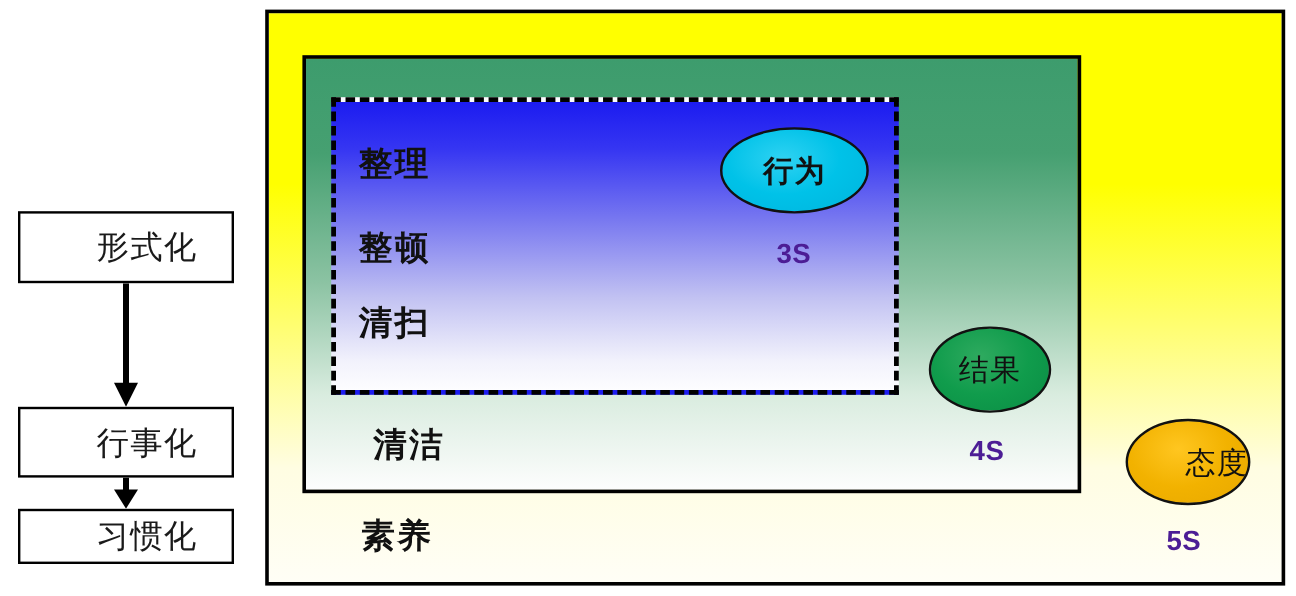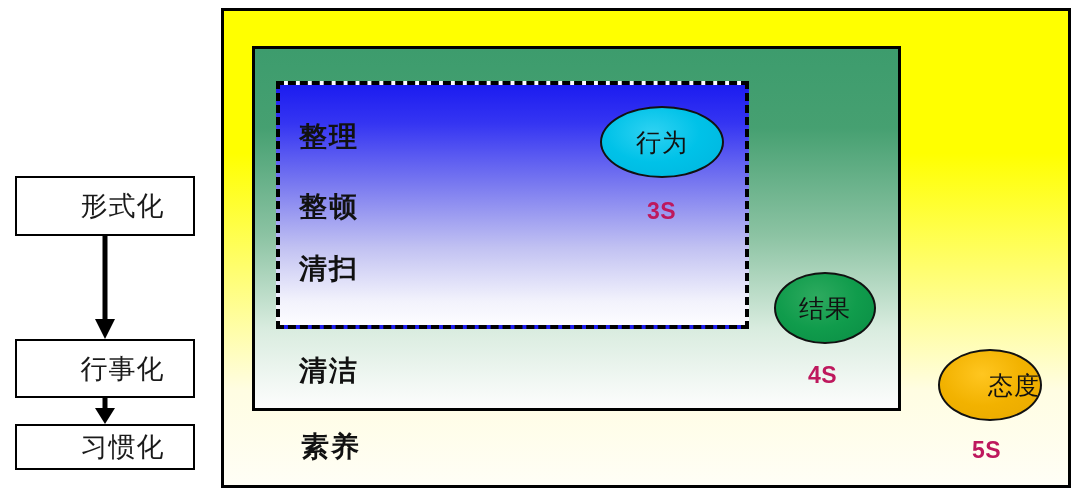--- a/index.html
+++ b/index.html
@@ -84,58 +84,59 @@
     position: absolute;
     font-size: 28px;
     font-weight: bold;
     color: #111111;
     letter-spacing: 2px;
     white-space: nowrap;
   }
   #s-label-0 { left: 299px; top: 118px; }   
   #s-label-1 { left: 299px; top: 188px; }   
   #s-label-2 { left: 299px; top: 250px; text-align: right; }   
-  #s-label-3 { left: 299px; top: 352px; }   
+  #s-label-3 { left: 311px; top: 352px; }   
   #s-label-4 { left: 301px; top: 428px; }   
 
   
   .tag-ellipse {
     position: absolute;
     box-sizing: border-box;
     border: 2px solid #111111;
     border-radius: 50%;
     display: flex;
     align-items: center;
     justify-content: center;
     font-size: 25px;
     color: #111111;
     letter-spacing: 1px;
     white-space: nowrap;
   }
   #tag-behavior {
     left: 600px; top: 106px; width: 124px; height: 72px;
     background: radial-gradient(ellipse at 42% 36%, #2fd2f2 0%, #00c2e8 48%, #00b4dd 100%);
+    font-weight: bold;
   }
   #tag-result {
     left: 774px; top: 272px; width: 102px; height: 72px;
     background: radial-gradient(ellipse at 42% 34%, #2eaa5f 0%, #109c4c 50%, #0a8c44 100%);
     align-items: center;
   }
   #tag-attitude {
     left: 938px; top: 349px; width: 104px; height: 72px;
     background: radial-gradient(ellipse at 42% 34%, #ffc620 0%, #f2b200 50%, #e8a800 100%);
     justify-content: flex-end;
   }
 
   
   .s-tier-caption {
     position: absolute;
     font-size: 23px;
     font-weight: bold;
-    color: #be185d;
+    color: #4c1d95;
     letter-spacing: 0.5px;
     white-space: nowrap;
   }
   #caption-3s { left: 647px; top: 198px; }
   #caption-4s { left: 808px; top: 362px; }
   #caption-5s { left: 972px; top: 437px; text-align: center; }
 </style>
 </head>
 <body>
 

